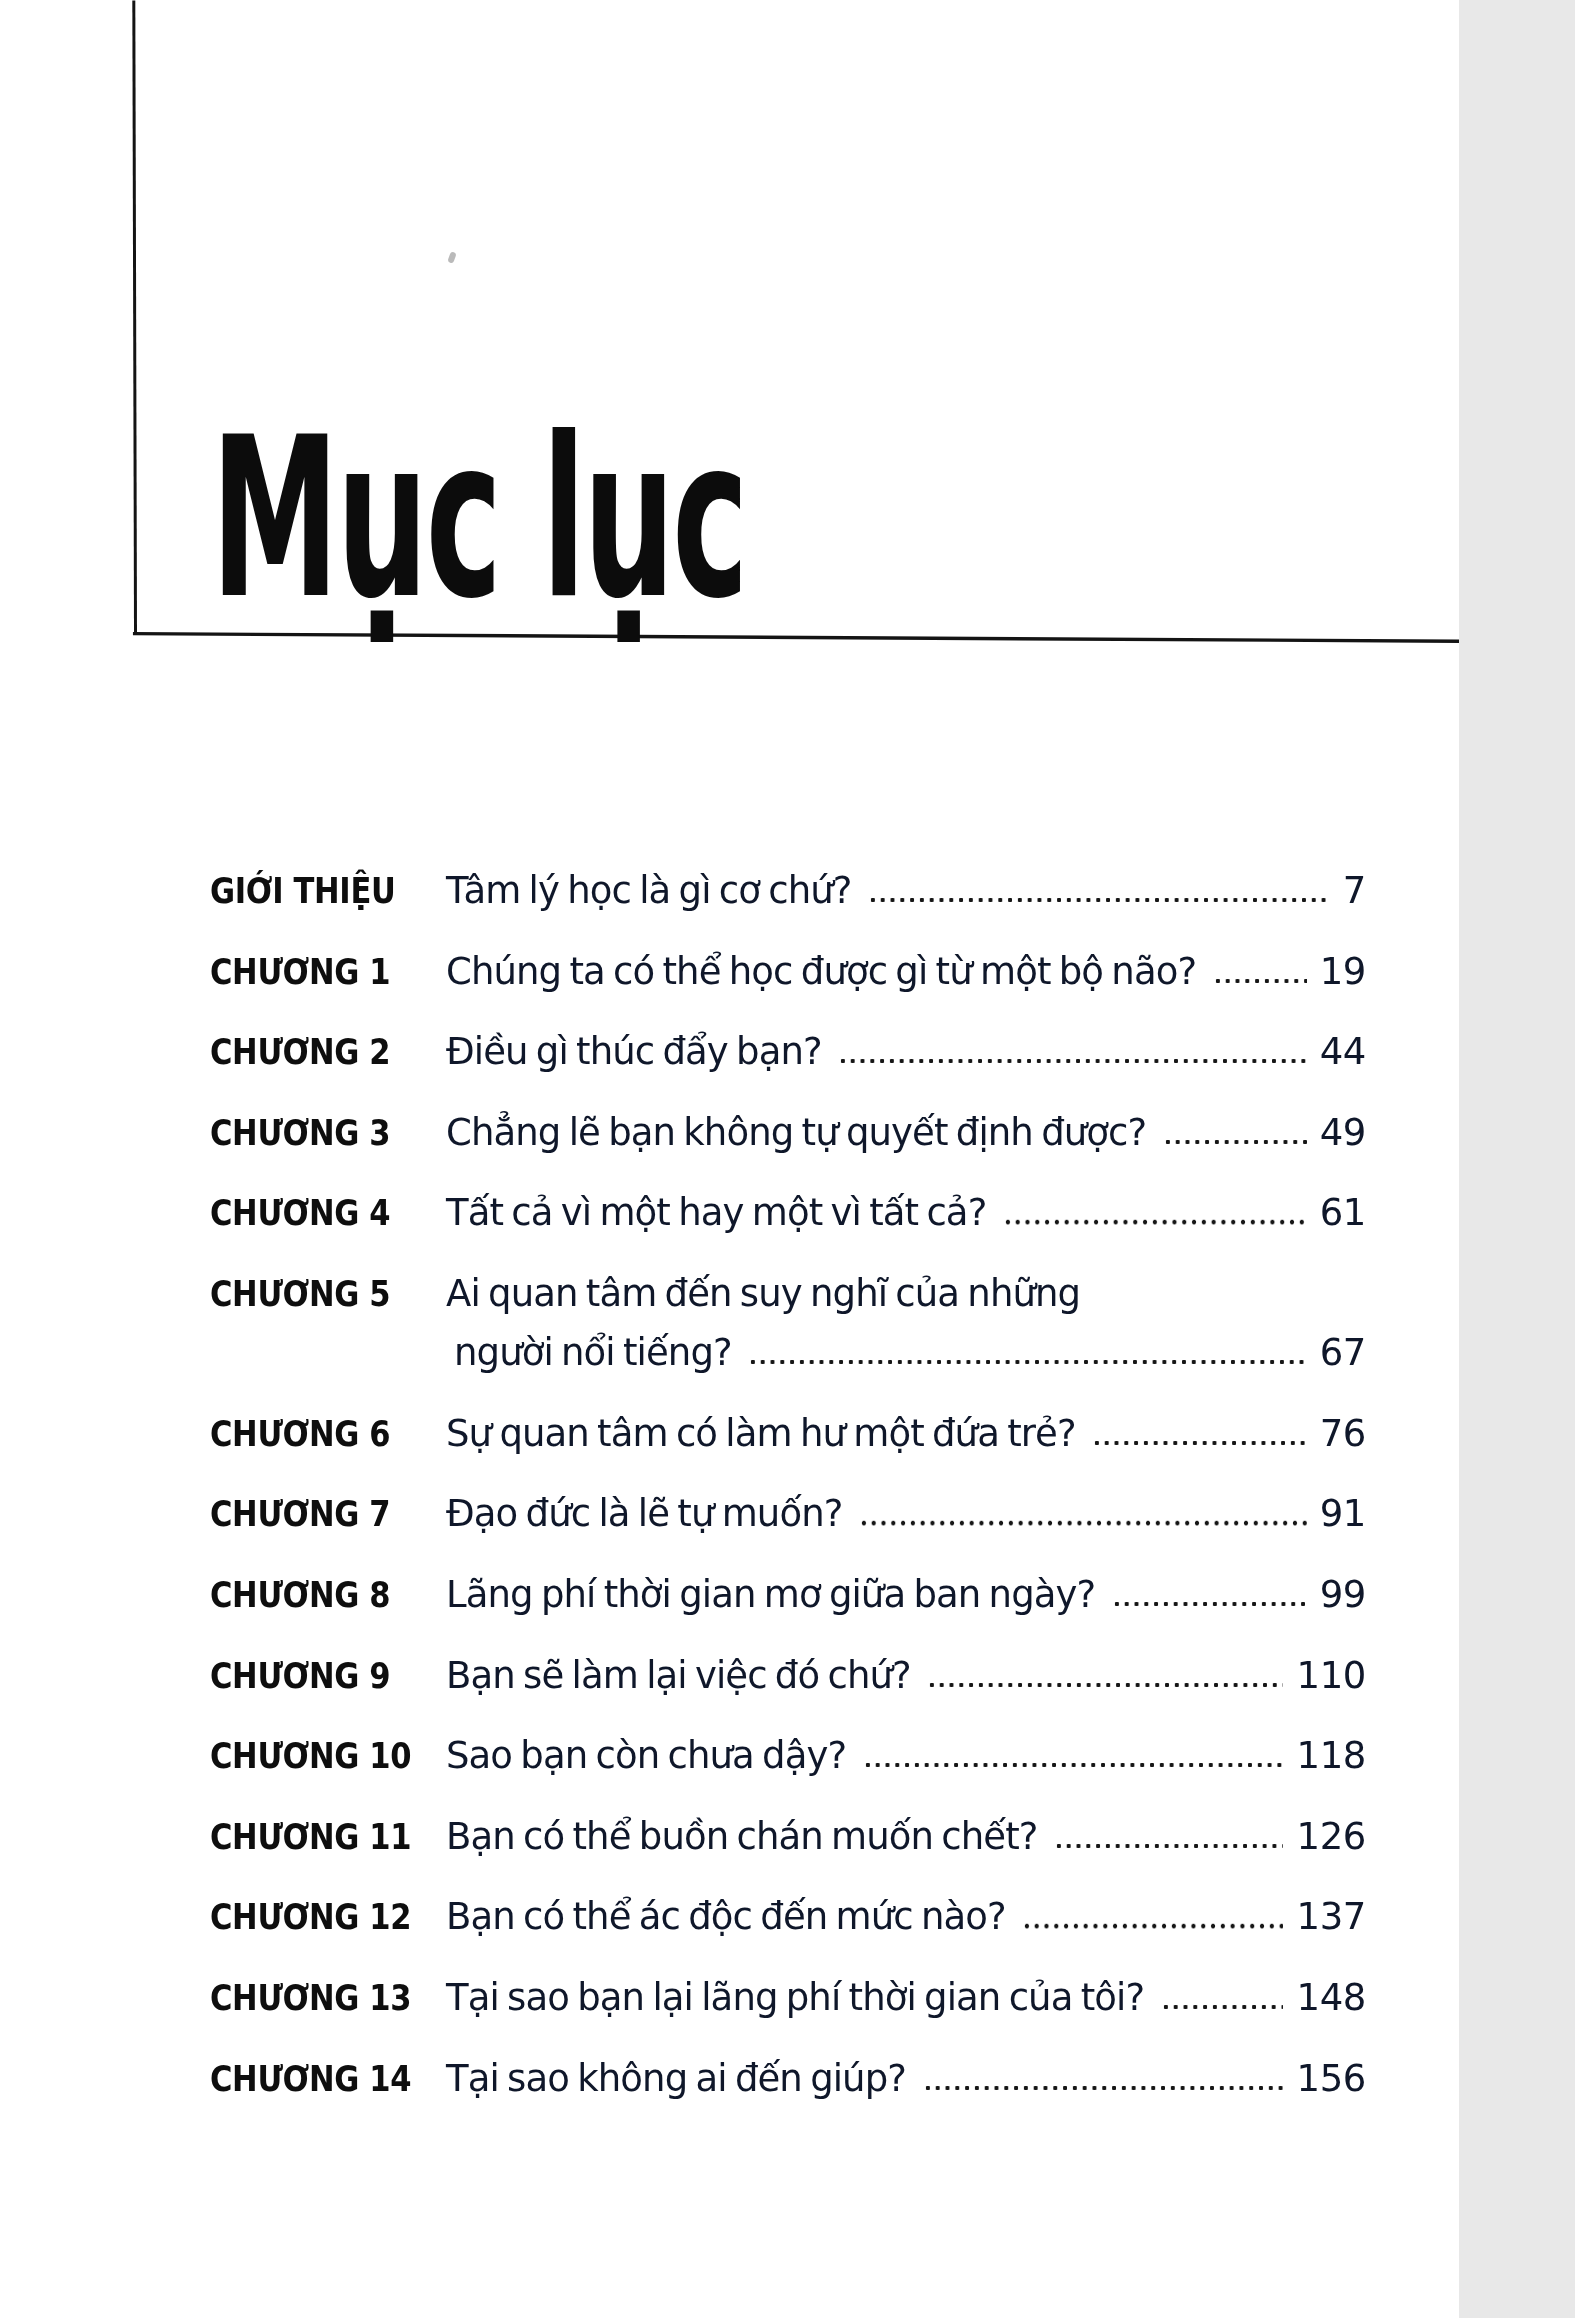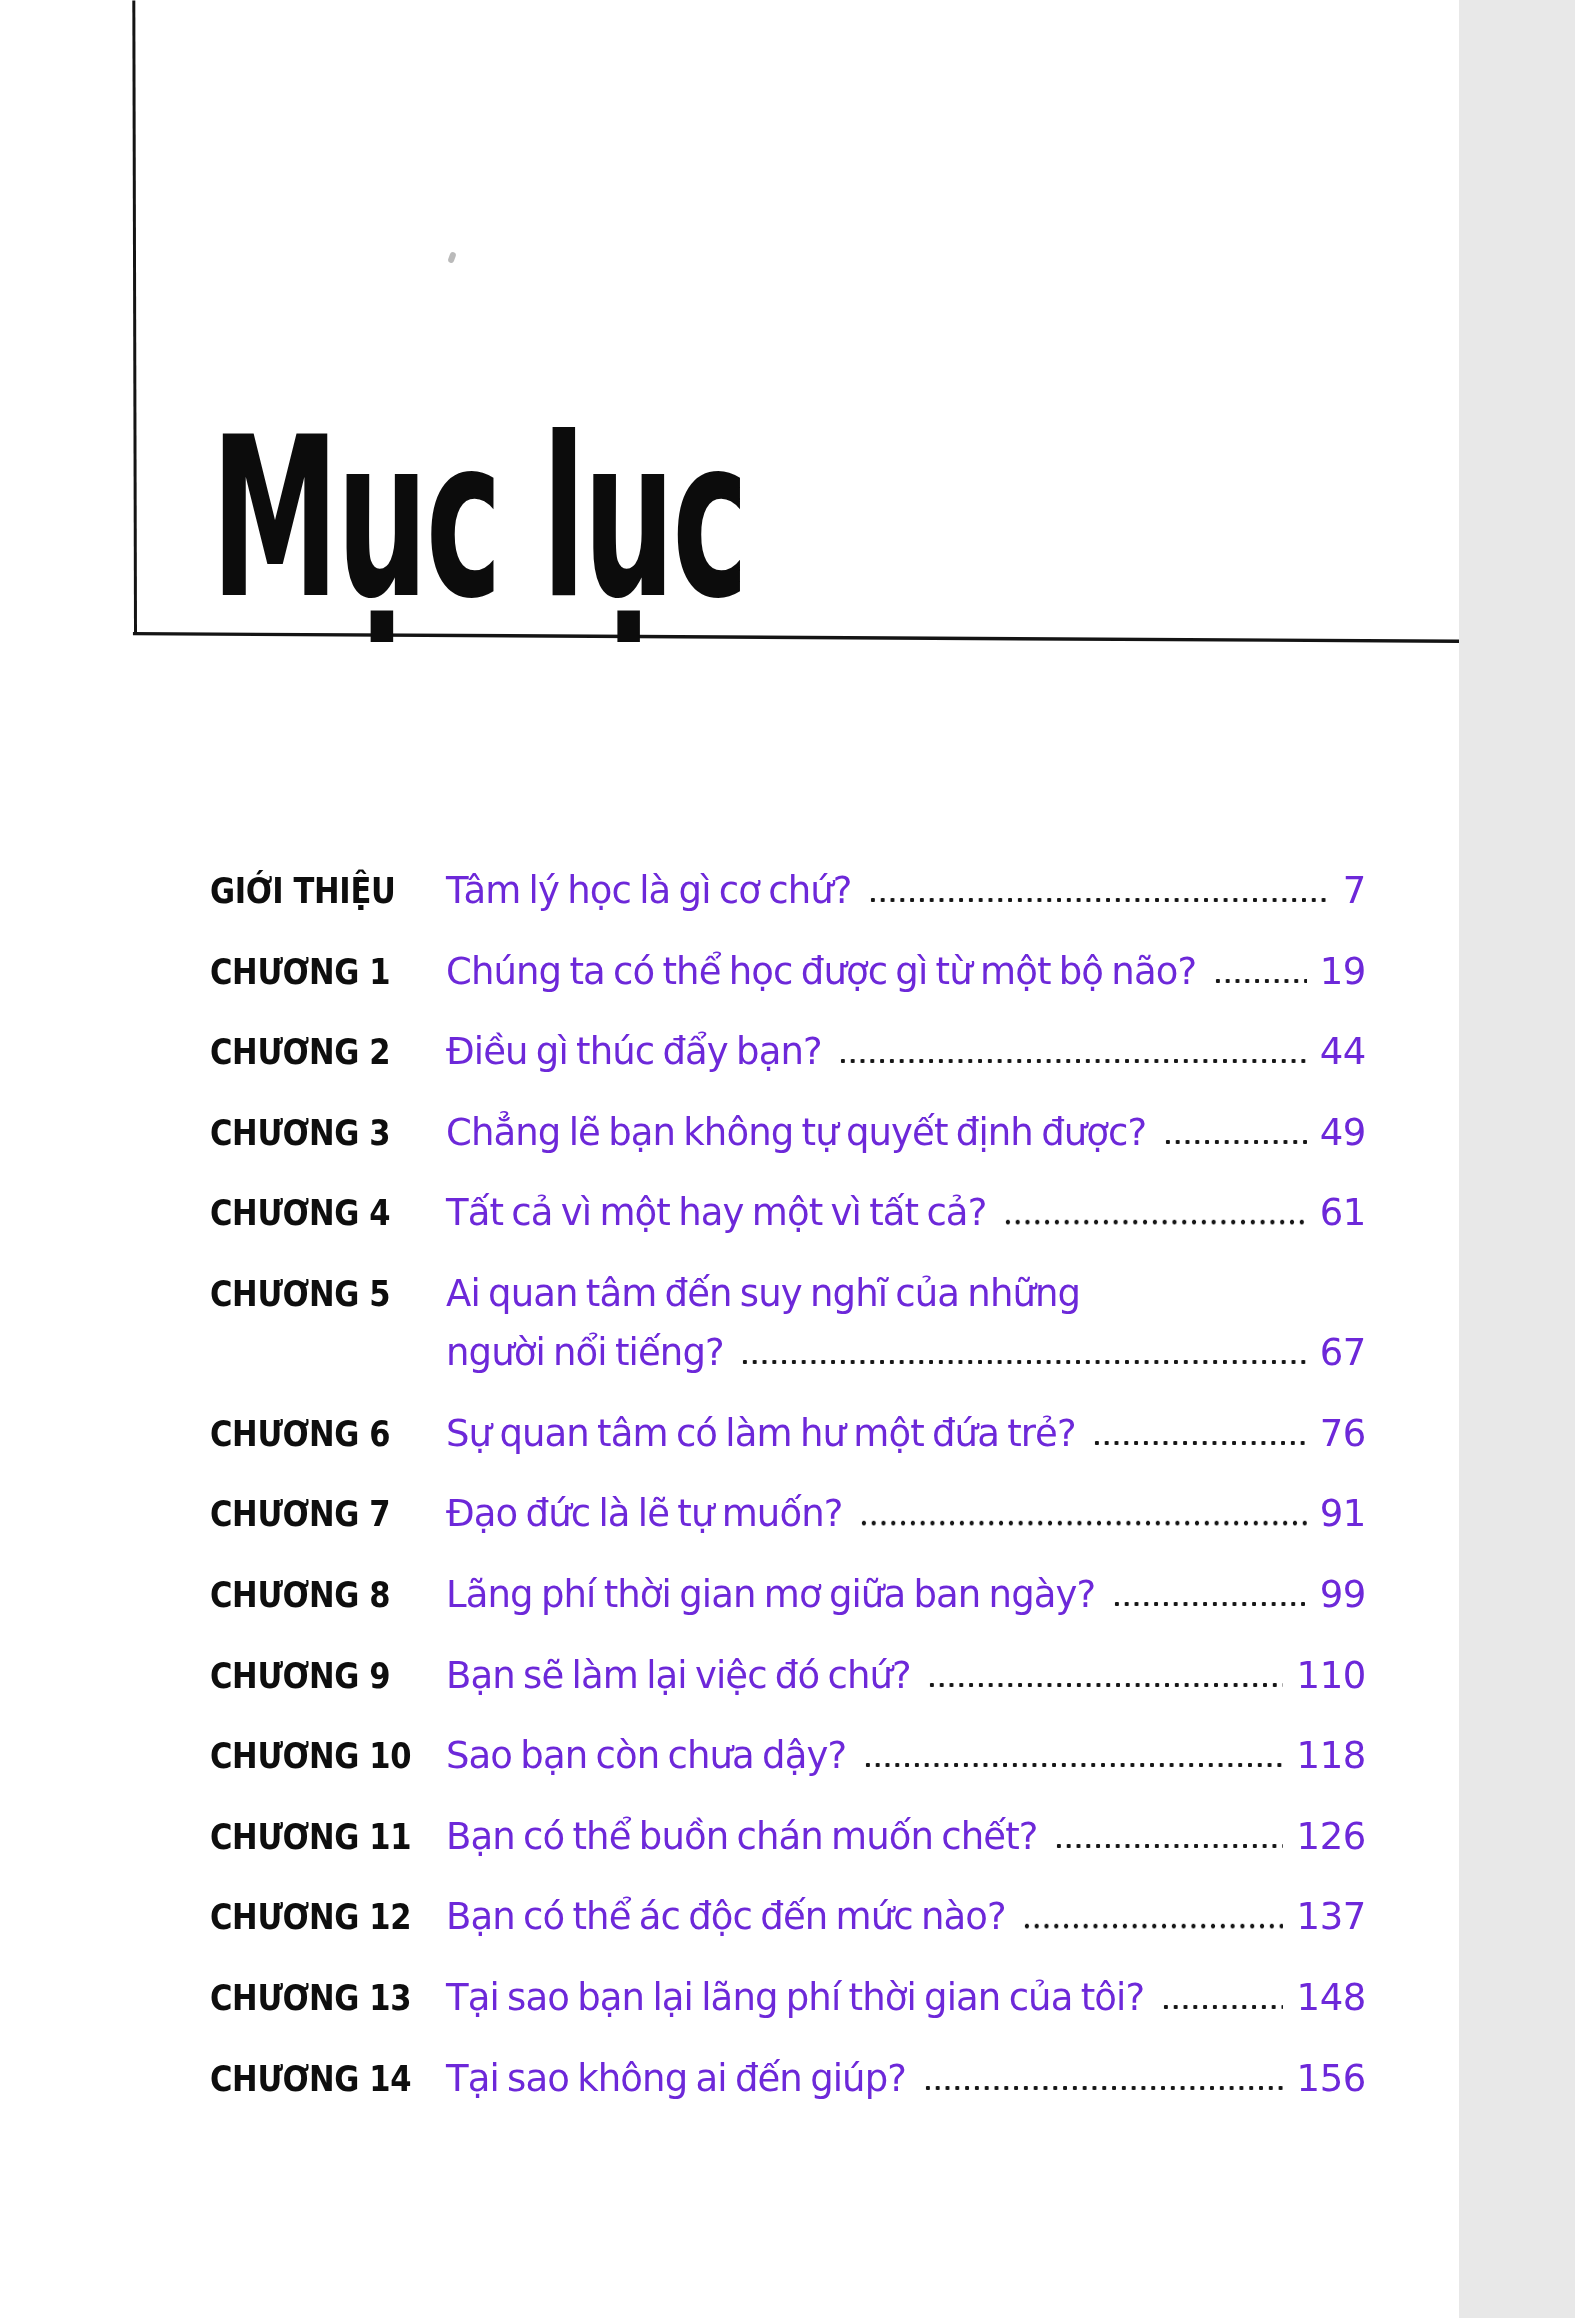--- a/index.html
+++ b/index.html
@@ -70,24 +70,24 @@
     color: #0e0e0e;
   }
   .toc-lines { min-width: 0; }
   .toc-line {
     display: flex;
     align-items: baseline;
     font-size: 37px;
     line-height: 55px;
     letter-spacing: -0.9px;
     word-spacing: -2.6px;
-    color: #6d28d9;
+    color: #0f172a;
     gap: 8px;
   }
-  .toc-line + .toc-line { margin-top: 4.3px; }
+  .toc-line + .toc-line { margin-top: 4.3px; margin-left: 8px; }
   .toc-text { white-space: nowrap; }
   .dot-leader {
     flex: 1 1 auto;
     min-width: 24px;
     height: 10.2px;
     align-self: flex-end;
     margin: 0 5.1px 12.8px 8.5px;
     background-image: radial-gradient(circle, #161616 2px, rgba(0,0,0,0) 2.5px);
     background-size: 9.8px 10.2px;
     background-repeat: repeat-x;

